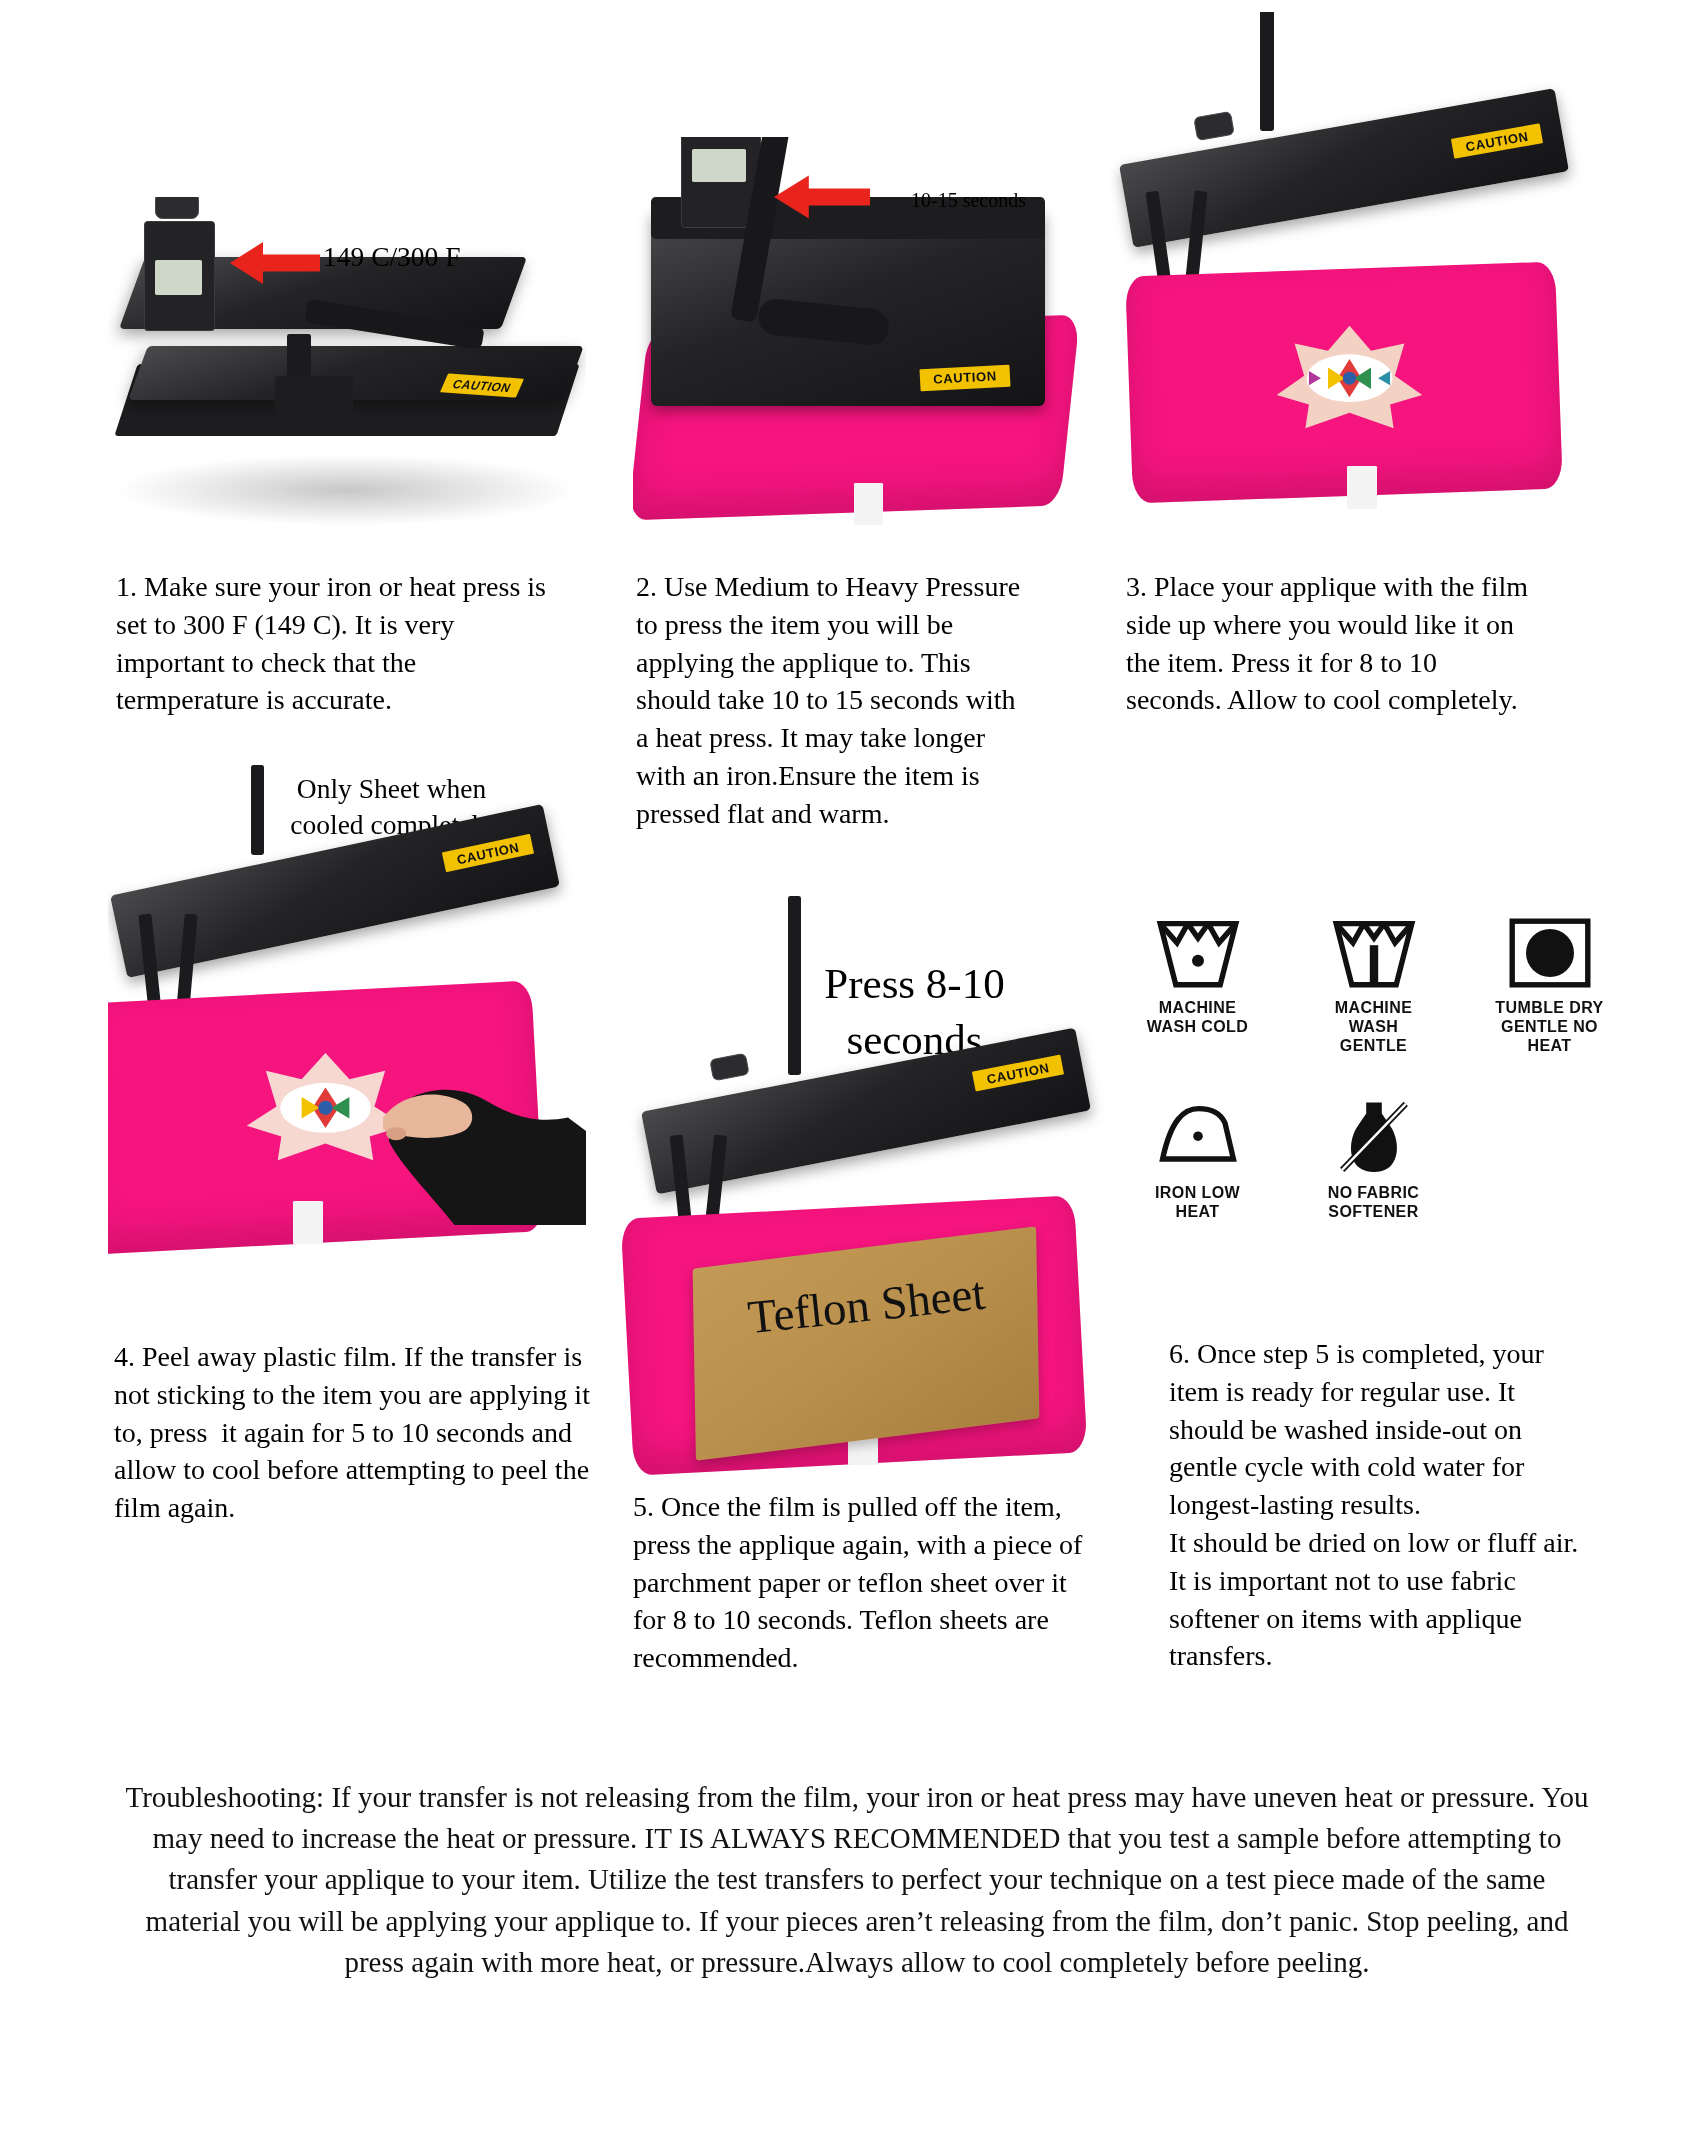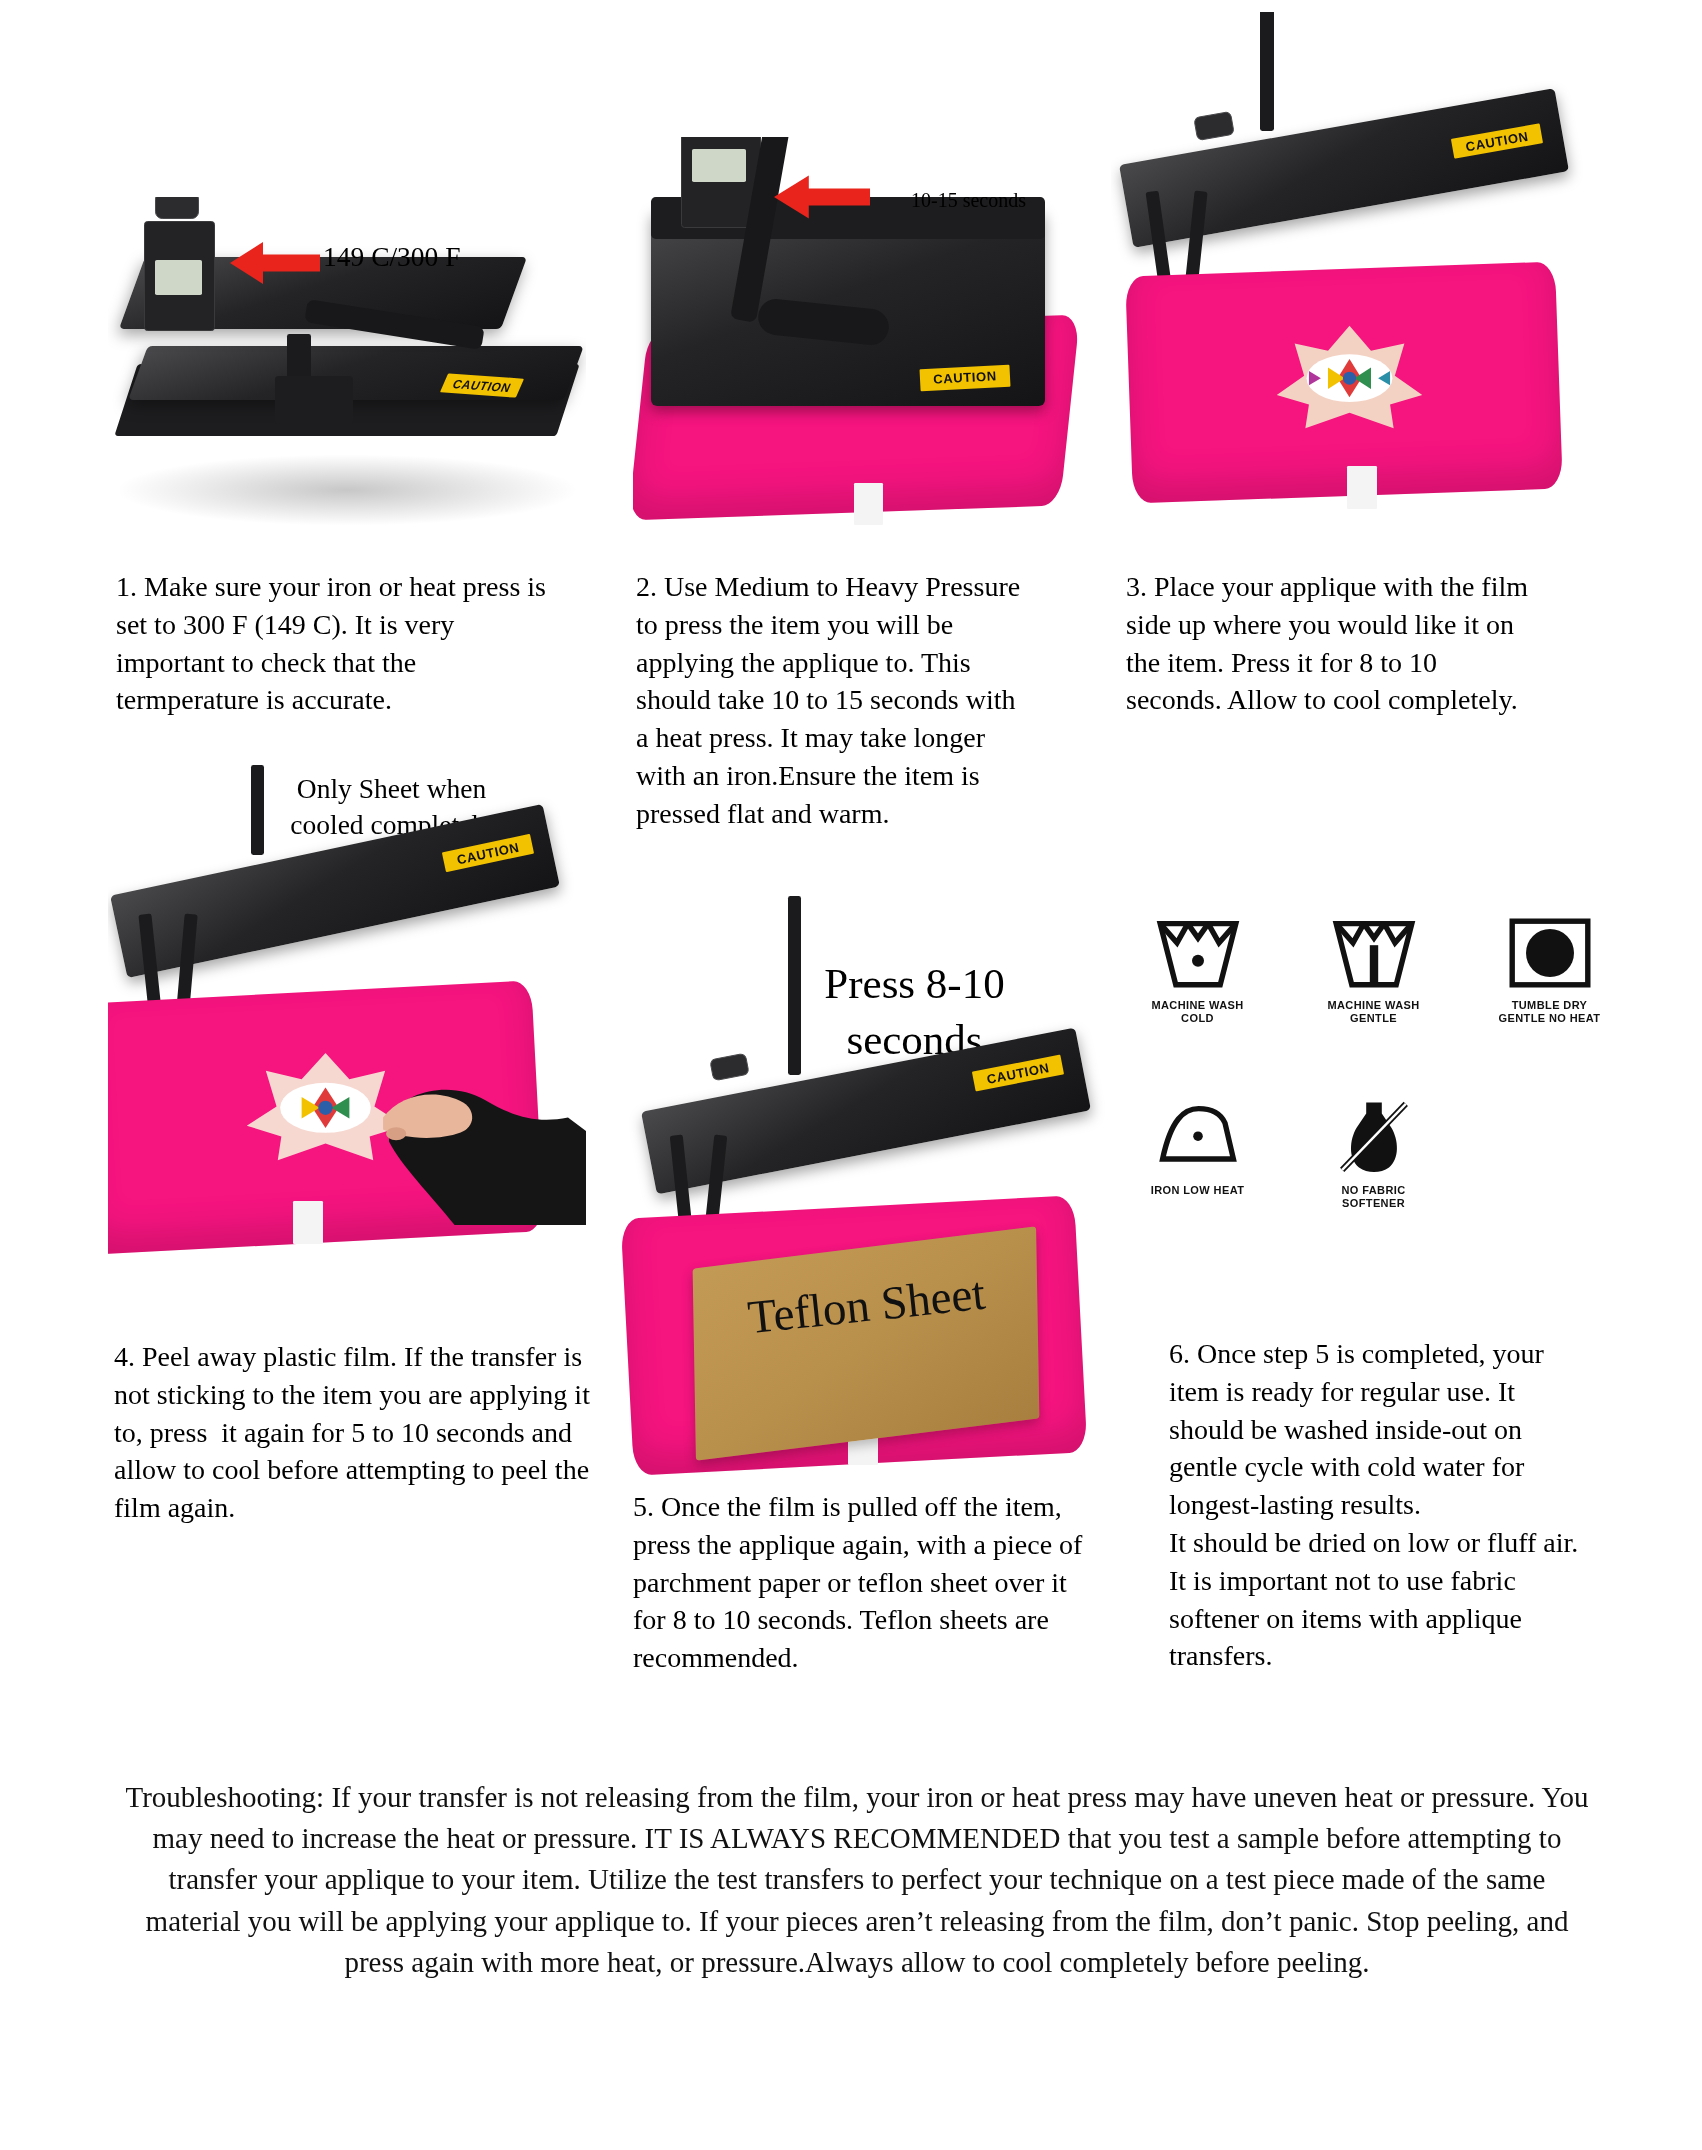--- a/index.html
+++ b/index.html
@@ -178,21 +178,21 @@
   .care-cell {
     display: flex;
     flex-direction: column;
     align-items: center;
     justify-content: flex-start;
   }
   .care-cell svg { display: block; }
   .care-label {
     margin-top: 7.2px;
     font-family: "Liberation Sans", sans-serif;
-    font-size: 11px;
+    font-size: 16px;
     font-weight: bold;
     letter-spacing: 0.4px;
     line-height: 1.18;
     text-align: center;
     color: #111;
   }
 </style>
 </head>
 <body>
 

